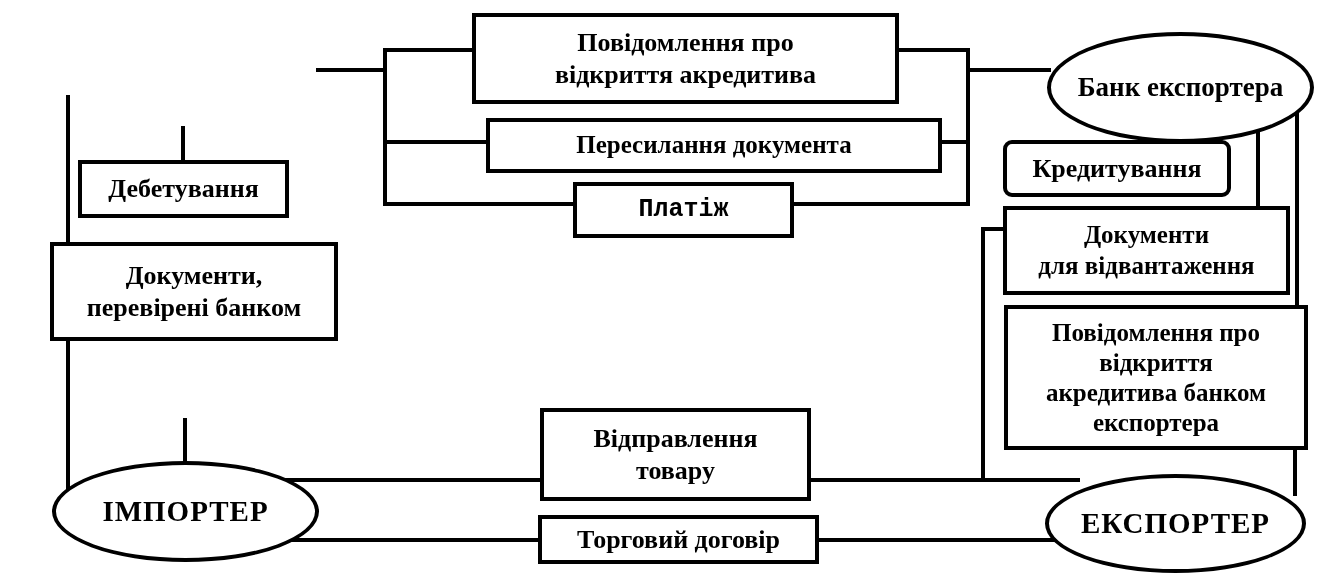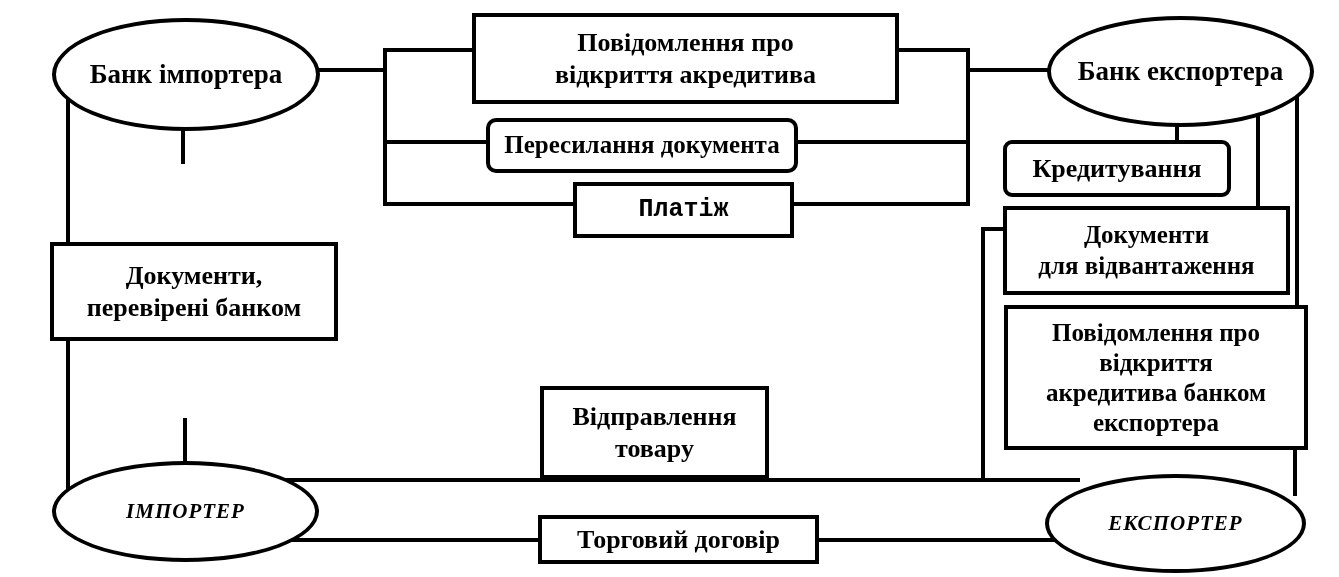--- a/index.html
+++ b/index.html
@@ -40,21 +40,21 @@
     border:4px solid #000;
     border-radius:50%;
     display:flex;align-items:center;justify-content:center;
     text-align:center;
     font-weight:700;
     z-index:4;
   }
   .fs25{font-size:25px;}
   .fs26{font-size:26px;}
   .fs27{font-size:27px;}
-  .fs29{font-size:21px;letter-spacing:1px;font-style:italic;}
+  .fs29{font-size:29px;letter-spacing:1px;}
 </style>
 </head>
 <body>
 
 <div class="stage">
 
   <div class="frame" style="left:383px;top:48px;width:587px;height:158px;"></div>
 
   <div class="hline" style="left:316px;top:68px;width:70px;"></div>
   <div class="hline" style="left:966px;top:68px;width:85px;"></div>
@@ -67,45 +67,45 @@
   <div class="vline" style="left:981px;top:227px;height:255px;"></div>
   <div class="hline" style="left:981px;top:227px;width:26px;"></div>
   <div class="vline" style="left:1175px;top:122px;height:24px;"></div>
   <div class="vline" style="left:1256px;top:110px;height:100px;"></div>
   <div class="vline" style="left:1295px;top:95px;height:214px;"></div>
   <div class="vline" style="left:1293px;top:446px;height:50px;"></div>
 
   <div class="box fs26" style="left:472px;top:13px;width:427px;height:91px;">Повідомлення про
 відкриття акредитива</div>
 
-  <div class="box fs25" style="left:486px;top:118px;width:312px;height:55px;border-radius:10px;">Пересилання документа</div>
+  <div class="box fs25" style="left:486px;top:118px;width:456px;height:55px;">Пересилання документа</div>
 
   <div class="box fs25" style="left:573px;top:182px;width:221px;height:56px;font-family:Liberation Mono, monospace;">Платіж</div>
 
+  <div class="box fs26" style="left:78px;top:160px;width:211px;height:58px;">Дебетування</div>
 
   <div class="box fs26" style="left:50px;top:242px;width:288px;height:99px;">Документи,
 перевірені банком</div>
 
 
-  <div class="box fs26" style="left:540px;top:386px;width:229px;height:93px;">Відправлення
+  <div class="box fs26" style="left:540px;top:408px;width:271px;height:93px;">Відправлення
 товару</div>
 
   <div class="box fs26" style="left:538px;top:515px;width:281px;height:49px;">Торговий договір</div>
 
   <div class="box fs26" style="left:1003px;top:140px;width:228px;height:57px;border-radius:9px;">Кредитування</div>
 
   <div class="box fs25" style="left:1003px;top:206px;width:287px;height:89px;">Документи
 для відвантаження</div>
 
   <div class="box fs25" style="left:1004px;top:305px;width:304px;height:145px;line-height:1.2;">Повідомлення про
 відкриття
 акредитива банком
 експортера</div>
 
-  <div class="ellipse fs27" style="left:52px;top:18px;width:268px;height:113px;">Банк імпортера</div>
 
-  <div class="ellipse fs27" style="left:1047px;top:16px;width:267px;height:111px;text-align:right;">Банк експортера</div>
+  <div class="ellipse fs27" style="left:1047px;top:32px;width:267px;height:111px;text-align:right;">Банк експортера</div>
 
   <div class="ellipse fs29" style="left:52px;top:461px;width:267px;height:101px;">ІМПОРТЕР</div>
 
   <div class="ellipse fs29" style="left:1045px;top:474px;width:261px;height:99px;">ЕКСПОРТЕР</div>
 
 </div>
 
 </body></html>

